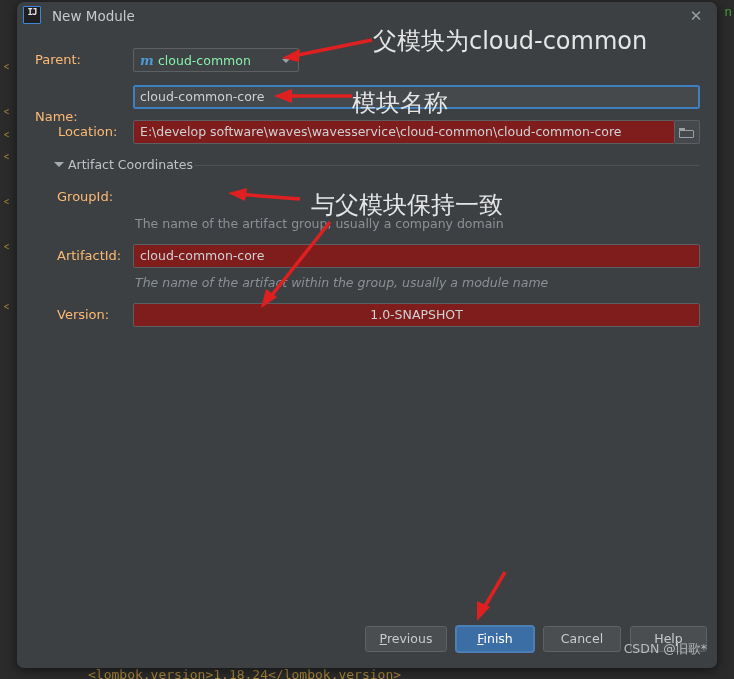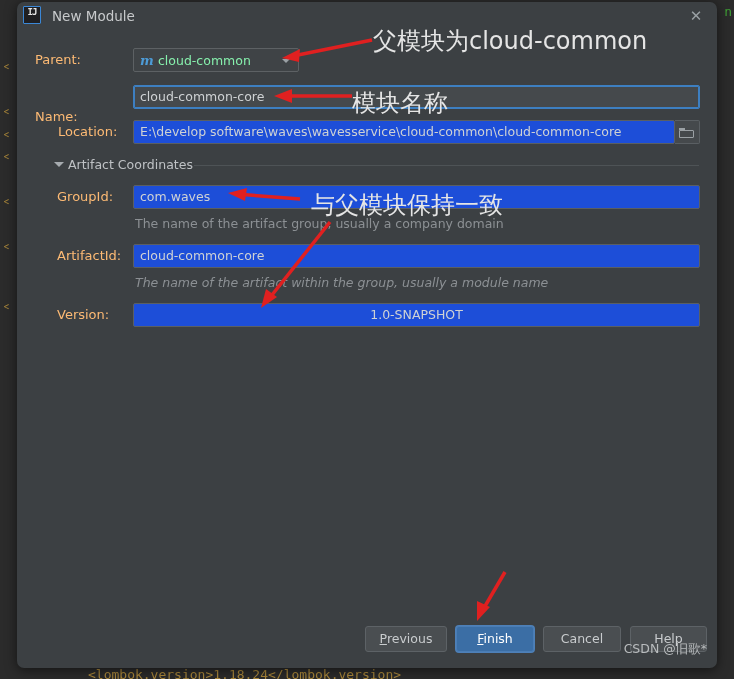--- a/index.html
+++ b/index.html
@@ -59,21 +59,21 @@
     position:absolute;right:10px;top:3px;width:22px;height:22px;
     color:#9aa0a4;font-size:15px;line-height:22px;text-align:center;
     cursor:pointer;
   }
   .lbl{
     position:absolute;color:#fdba74;font-size:13px;line-height:24px;
     white-space:nowrap;
   }
   .field{
     position:absolute;box-sizing:border-box;
-    background:#1d4ed8;border:1px solid #5a5f63;border-radius:2px;
+    background:#7f1d1d;border:1px solid #5a5f63;border-radius:2px;
     color:#cfd2d4;font-size:12.5px;line-height:22px;padding:0 6px;
     height:24px;overflow:hidden;white-space:nowrap;
   }
   .field.focused{
     border:1px solid #3d7fc1;
     box-shadow:0 0 0 1px #3d7fc1 inset;
     background:#45494c;
   }
   .combo{
     background:#3f4346;border:1px solid #5d6164;border-radius:2px;
@@ -193,21 +193,20 @@
     </span>
   </div>
 
   <div id="section">
     <span class="tri"></span>
     <span class="stxt">Artifact Coordinates</span>
     <span class="line"></span>
   </div>
 
   <div class="lbl" style="left:40px;top:183px;">GroupId:</div>
-  <div class="field" style="left:116px;top:183px;width:567px;">com.waves</div>
   <div class="hint" style="left:118px;top:214px;">The name of the artifact group, usually a company domain</div>
 
   <div class="lbl" style="left:40px;top:242px;">ArtifactId:</div>
   <div class="field" style="left:116px;top:242px;width:567px;">cloud-common-core</div>
   <div class="hint" style="left:118px;top:273px;font-style:italic;">The name of the artifact within the group, usually a module name</div>
 
   <div class="lbl" style="left:40px;top:301px;">Version:</div>
   <div class="field" style="left:116px;top:301px;width:567px;text-align:center;">1.0-SNAPSHOT</div>
 
   <div class="btn primary" style="left:439px;top:624px;width:78px;">

